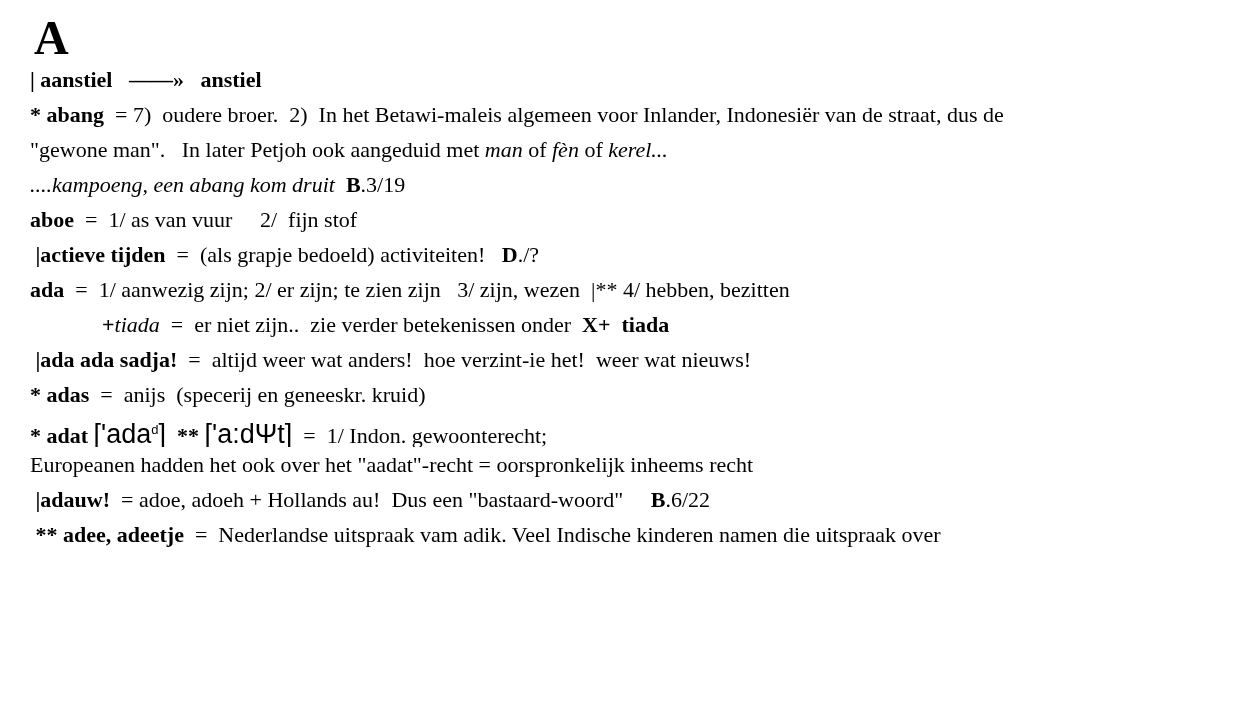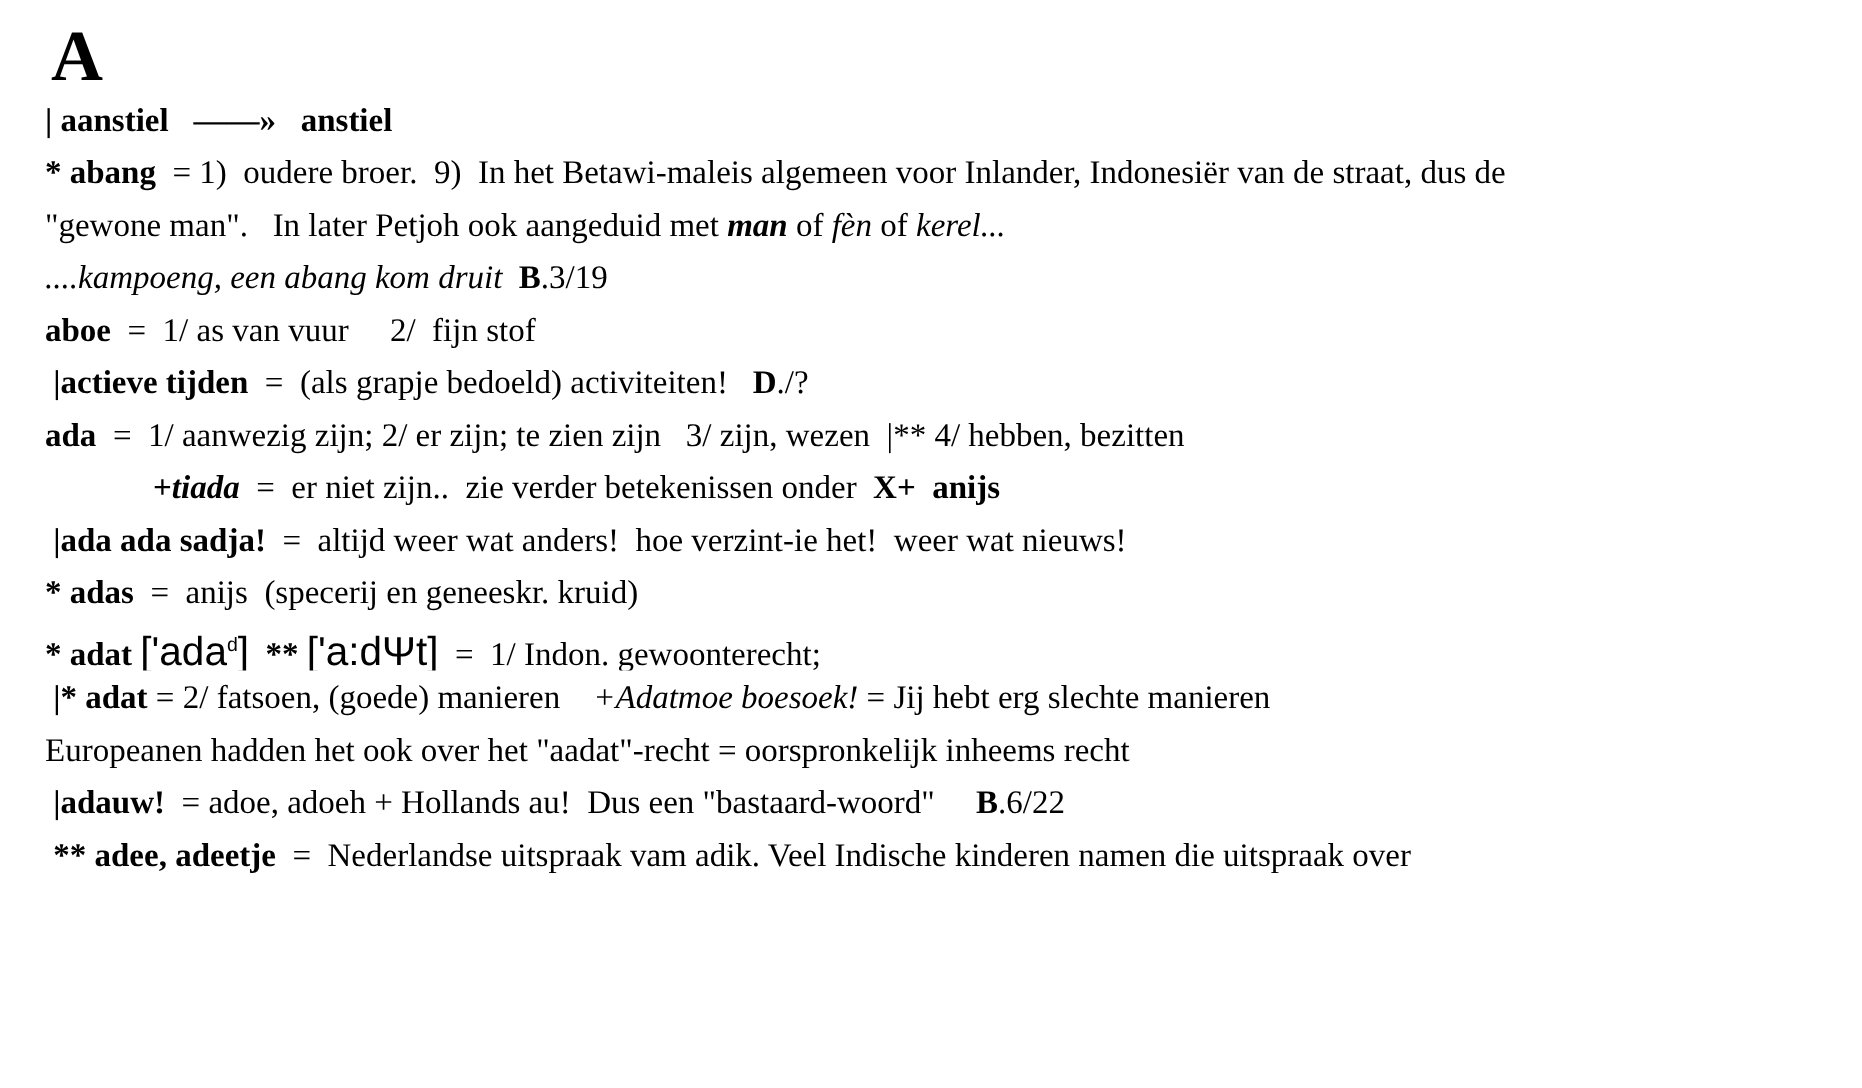--- a/index.html
+++ b/index.html
@@ -32,39 +32,38 @@
     line-height: 35px;
     white-space: pre;
     overflow: hidden;
   }
   .line.indent {
     padding-left: 72px;
   }
   .seg-r  { }
   .seg-b  { font-weight: bold; }
   .seg-i  { font-style: italic; text-align: right; }
-  .seg-bi { font-weight: bold; font-style: italic; }
+  .seg-bi { font-weight: normal; font-style: italic; }
   .seg-s  { font-family: "Liberation Sans", "DejaVu Sans", sans-serif; font-size: 27px; }
   .seg-ss { font-family: "Liberation Sans", "DejaVu Sans", sans-serif; font-size: 13px; vertical-align: 9px; }
 </style>
 </head>
 <body>
 
 <div class="page">
   <div class="heading">A</div>
   <div class="lines">
       <div class="line"><span class="seg-b">| aanstiel   ——»   anstiel</span></div>
-      <div class="line"><span class="seg-b">* abang</span><span class="seg-r">  = 1)  oudere broer.  9)  In het Betawi-maleis algemeen voor Inlander, Indonesiër van de straat, dus de</span></div>
+      <div class="line"><span class="seg-b">* abang</span><span class="seg-r">  = 7)  oudere broer.  2)  In het Betawi-maleis algemeen voor Inlander, Indonesiër van de straat, dus de</span></div>
       <div class="line"><span class="seg-r">"gewone man".   In later Petjoh ook aangeduid met </span><span class="seg-bi">man</span><span class="seg-r"> of </span><span class="seg-i">fèn</span><span class="seg-r"> of </span><span class="seg-i">kerel...</span></div>
       <div class="line"><span class="seg-i">....kampoeng, een abang kom druit</span><span class="seg-r">  </span><span class="seg-b">B</span><span class="seg-r">.3/19</span></div>
       <div class="line"><span class="seg-b">aboe</span><span class="seg-r">  =  1/ as van vuur     2/  fijn stof</span></div>
       <div class="line"><span class="seg-b"> |actieve tijden</span><span class="seg-r">  =  (als grapje bedoeld) activiteiten!   </span><span class="seg-b">D</span><span class="seg-r">./?</span></div>
       <div class="line"><span class="seg-b">ada</span><span class="seg-r">  =  1/ aanwezig zijn; 2/ er zijn; te zien zijn   3/ zijn, wezen  |** 4/ hebben, bezitten</span></div>
-      <div class="line indent"><span class="seg-b">+</span><span class="seg-bi">tiada</span><span class="seg-r">  =  er niet zijn..  zie verder betekenissen onder  </span><span class="seg-b">X+  anijs</span></div>
+      <div class="line indent"><span class="seg-b">+</span><span class="seg-bi">tiada</span><span class="seg-r">  =  er niet zijn..  zie verder betekenissen onder  </span><span class="seg-b">X+  tiada</span></div>
       <div class="line"><span class="seg-b"> |ada ada sadja!</span><span class="seg-r">  =  altijd weer wat anders!  hoe verzint-ie het!  weer wat nieuws!</span></div>
       <div class="line"><span class="seg-b">* adas</span><span class="seg-r">  =  anijs  (specerij en geneeskr. kruid)</span></div>
       <div class="line"><span class="seg-b">* adat </span><span class="seg-s">['ada</span><span class="seg-ss">d</span><span class="seg-s">]</span><span class="seg-b">  ** </span><span class="seg-s">['a:dΨt]</span><span class="seg-r">  =  1/ Indon. gewoonterecht;</span></div>
-      <div class="line"><span class="seg-b"> |* adat</span><span class="seg-r"> = 2/ fatsoen, (goede) manieren    </span><span class="seg-i">+Adatmoe boesoek!</span><span class="seg-r"> = Jij hebt erg slechte manieren</span></div>
       <div class="line"><span class="seg-r">Europeanen hadden het ook over het "aadat"-recht = oorspronkelijk inheems recht</span></div>
       <div class="line"><span class="seg-b"> |adauw!</span><span class="seg-r">  = adoe, adoeh + Hollands au!  Dus een "bastaard-woord"     </span><span class="seg-b">B</span><span class="seg-r">.6/22</span></div>
       <div class="line"><span class="seg-b"> ** adee, adeetje</span><span class="seg-r">  =  Nederlandse uitspraak vam adik. Veel Indische kinderen namen die uitspraak over</span></div>
     </div>
 </div>
 
 </body></html>

